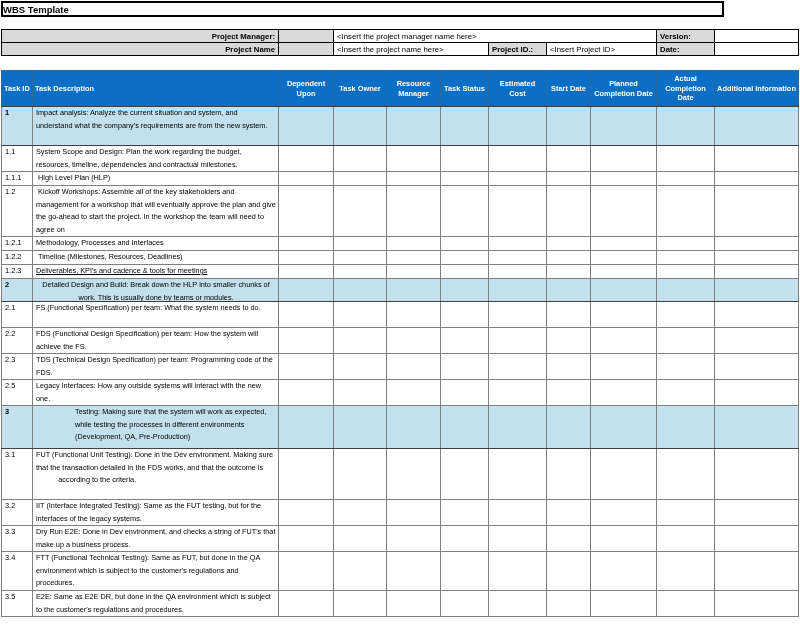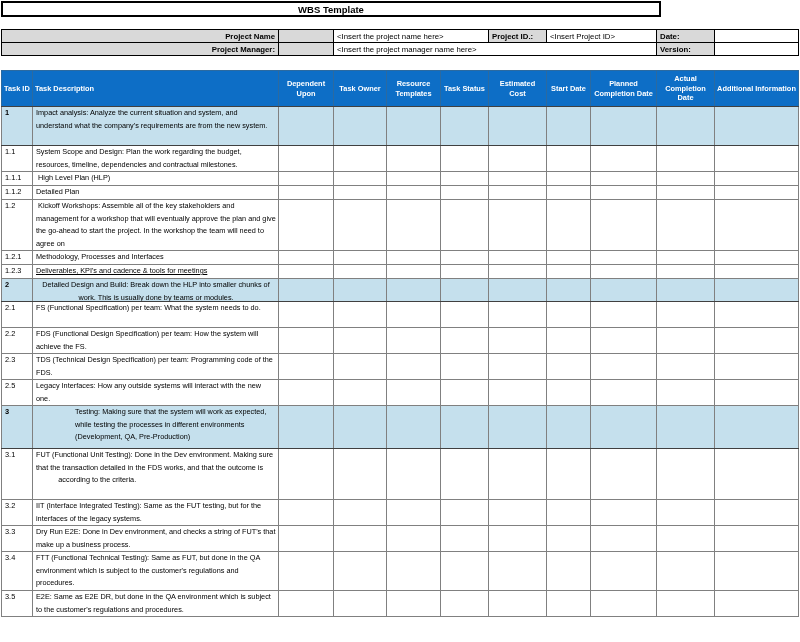--- a/index.html
+++ b/index.html
@@ -5,22 +5,22 @@
   html,body{margin:0;padding:0;background:#fff;}
   .sheet{
     position:relative;width:800px;height:642px;overflow:hidden;background:#fff;
     font-family:"Liberation Sans",sans-serif;color:#000;
     --header-bg:#0d6ec6;--section-bg:#c5e0ed;--label-bg:#d9d9d9;
   }
   .inner{padding:1px 0 0 1px;width:797px;}
 
   
   .titlebar{
-    box-sizing:border-box;width:660px;height:16px;border:2px solid #000;
-    display:flex;align-items:center;justify-content:center;
+    box-sizing:border-box;width:723px;height:16px;border:2px solid #000;
+    display:flex;align-items:center;
     font-weight:bold;font-size:9.5px;background:#fff;
   }
 
   table{border-collapse:collapse;table-layout:fixed;width:797px;}
 
   
   .meta{margin-top:12px;}
   .meta td{
     box-sizing:border-box;border:1px solid #000;height:13px;
     font-size:7.8px;padding:0 3px;overflow:hidden;white-space:nowrap;vertical-align:middle;
@@ -66,33 +66,33 @@
           <col style="width: 54px;">
           <col style="width: 48px;">
           <col style="width: 58px;">
           <col style="width: 44px;">
           <col style="width: 66px;">
           <col style="width: 58px;">
           <col style="width: 84px;">
         </colgroup>
       <tbody>
           <tr>
+        <td colspan="2" class="mlabel">Project Manager:</td>
+        <td class="mblank"></td>
+        <td colspan="6" class="mvalue">&lt;Insert the project manager name here&gt;</td>
+        <td class="mlabel-l">Version:</td>
+        <td class="mvalue"></td>
+      </tr>
+      <tr>
         <td colspan="2" class="mlabel">Project Name</td>
         <td class="mblank"></td>
         <td colspan="3" class="mvalue">&lt;Insert the project name here&gt;</td>
         <td class="mlabel-l">Project ID.:</td>
         <td colspan="2" class="mvalue">&lt;Insert Project ID&gt;</td>
         <td class="mlabel-l">Date:</td>
-        <td class="mvalue"></td>
-      </tr>
-      <tr>
-        <td colspan="2" class="mlabel">Project Manager:</td>
-        <td class="mblank"></td>
-        <td colspan="6" class="mvalue">&lt;Insert the project manager name here&gt;</td>
-        <td class="mlabel-l">Version:</td>
         <td class="mvalue"></td>
       </tr>
     </tbody>
       </table>
 
     <table class="main">
       <colgroup class="grid-cols">
           <col style="width: 31px;">
           <col style="width: 246px;">
           <col style="width: 55px;">
@@ -104,21 +104,21 @@
           <col style="width: 66px;">
           <col style="width: 58px;">
           <col style="width: 84px;">
         </colgroup>
       <thead>
         <tr id="header-row">
             <th class="left">Task ID</th>
             <th class="left">Task Description</th>
             <th>Dependent Upon</th>
             <th>Task Owner</th>
-            <th>Resource Templates</th>
+            <th>Resource Manager</th>
             <th>Task Status</th>
             <th>Estimated Cost</th>
             <th>Start Date</th>
             <th>Planned Completion Date</th>
             <th>Actual Completion Date</th>
             <th>Additional Information</th>
           </tr>
       </thead>
       <tbody id="wbs-body">
           <tr class="section">
@@ -160,53 +160,53 @@
             <td></td>
             <td></td>
             <td></td>
             <td></td>
             <td></td>
             <td></td>
             <td></td>
             <td></td>
           </tr>
           <tr>
-            <td class="tid">1.1.2</td>
-            <td class="tdesc">
-              <div class="clamp" style="height: 13px;">Detailed Plan</div>
-            </td>
-            <td></td>
-            <td></td>
-            <td></td>
-            <td></td>
-            <td></td>
-            <td></td>
-            <td></td>
-            <td></td>
-            <td></td>
-          </tr>
-          <tr>
             <td class="tid">1.2</td>
             <td class="tdesc">
               <div class="clamp" style="height: 50px;"> Kickoff Workshops: Assemble all of the key stakeholders and management for a workshop that will eventually approve the plan and give the go-ahead to start the project. In the workshop the team will need to agree on</div>
             </td>
             <td></td>
             <td></td>
             <td></td>
             <td></td>
             <td></td>
             <td></td>
             <td></td>
             <td></td>
             <td></td>
           </tr>
           <tr>
             <td class="tid">1.2.1</td>
             <td class="tdesc">
               <div class="clamp" style="height: 13px;">Methodology, Processes and Interfaces</div>
+            </td>
+            <td></td>
+            <td></td>
+            <td></td>
+            <td></td>
+            <td></td>
+            <td></td>
+            <td></td>
+            <td></td>
+            <td></td>
+          </tr>
+          <tr>
+            <td class="tid">1.2.2</td>
+            <td class="tdesc">
+              <div class="clamp" style="height: 13px;"> Timeline (Milestones, Resources, Deadlines)</div>
             </td>
             <td></td>
             <td></td>
             <td></td>
             <td></td>
             <td></td>
             <td></td>
             <td></td>
             <td></td>
             <td></td>

